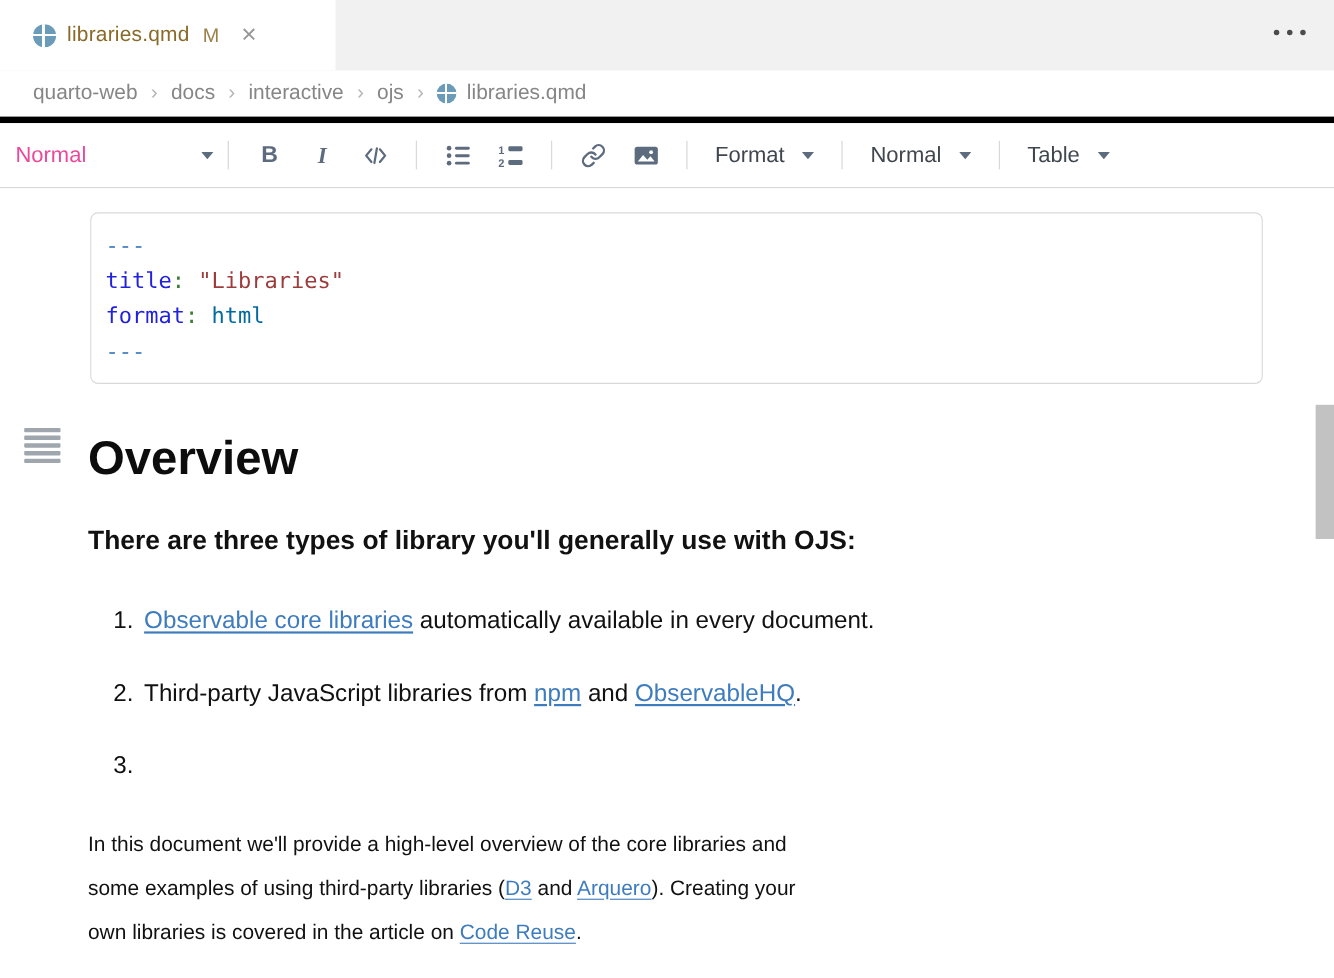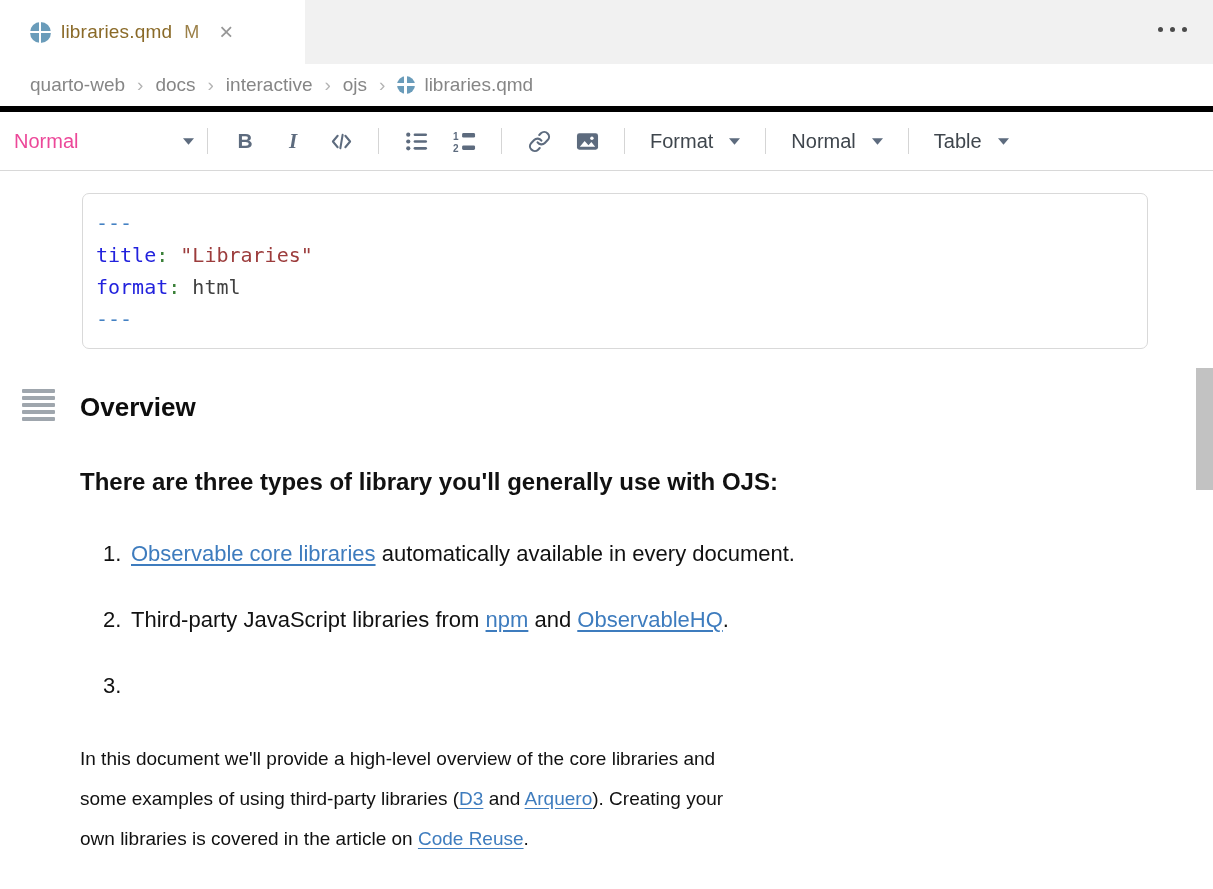--- a/index.html
+++ b/index.html
@@ -52,23 +52,23 @@
   .outline-btn i { display:block; height:4px; background:#9fa6ad; border-radius:1px; margin-bottom:3px; }
   .doc { padding:0 63px 0 80px; }
 
   .yaml-block { margin:22px 0 0 2px; width:1066px; border:1px solid #d9d9d9; border-radius:7px;
     background:#fff; padding:13px 0 13px 13px;
     font-family:"DejaVu Sans Mono","Liberation Mono",monospace; font-size:20px; line-height:32px; cursor:text; }
   .y-fence { color:var(--yaml-fence); }
   .y-key   { color:var(--yaml-key); }
   .y-colon { color:var(--yaml-colon); }
   .y-str   { color:var(--yaml-string); }
-  .y-plain { color:#404040; }
-
-  .doc h1 { margin-top:36px; font-size:26px; line-height:44px; font-weight:700; color:#0d0d0d; cursor:text; }
+  .y-plain { color:#0369a1; }
+
+  .doc h1 { margin-top:46px; font-size:43px; line-height:44px; font-weight:700; color:#0d0d0d; cursor:text; }
   .p1 { margin-top:38px; font-size:24px; line-height:30px; cursor:text;font-weight:bold; }
   .olist { margin-top:42px; }
   .olist .li { display:flex; padding-left:23px; font-size:22px; line-height:30px; margin-bottom:36px; cursor:text; }
   .olist .num { width:28px; flex:0 0 auto; }
   .p2 { margin-top:38px; font-size:19px; line-height:40px; white-space:pre-wrap; cursor:text; }
   .doclink { color:var(--link-blue); text-decoration:underline; text-underline-offset:3px; cursor:pointer; }
 
   
   .scroll-thumb { position:absolute; right:0; top:175px; width:17px; height:122px; background:#c2c2c2; cursor:grab; }
 </style>

